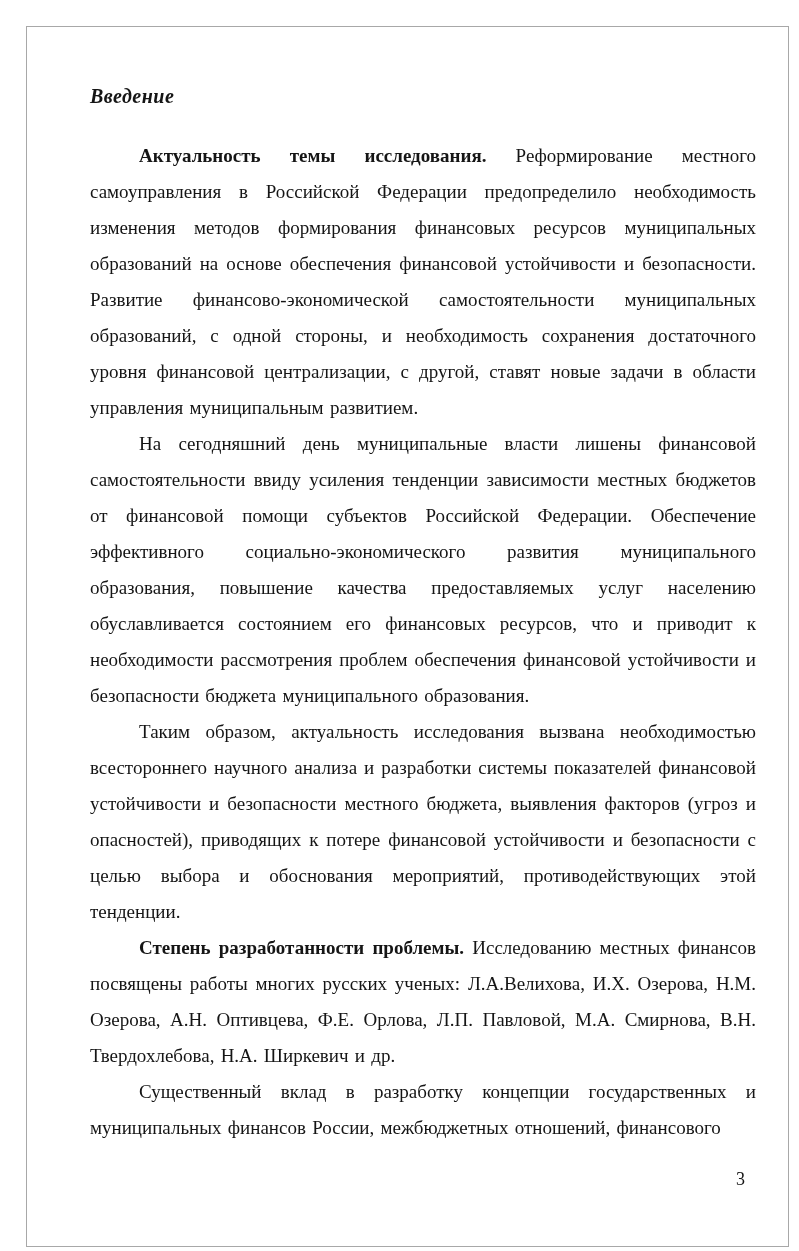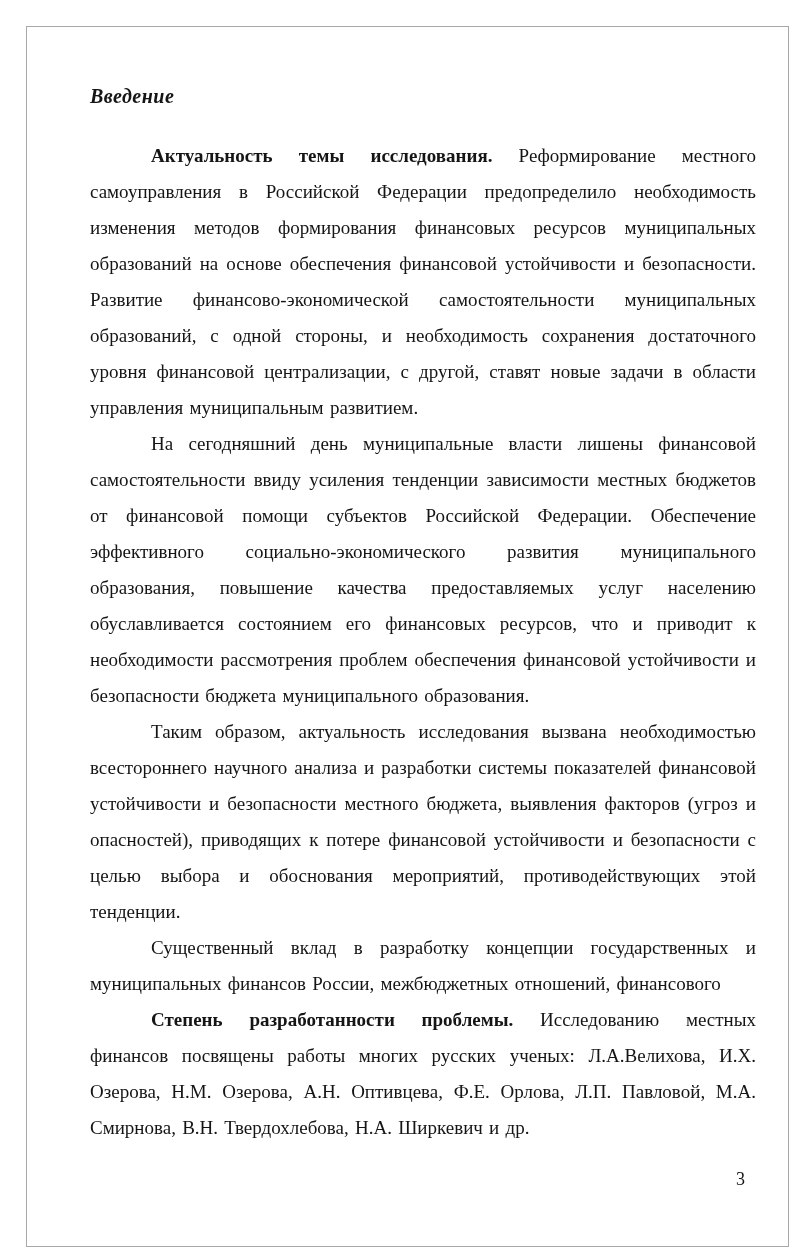--- a/index.html
+++ b/index.html
@@ -37,21 +37,21 @@
     font-style: italic;
   }
   p.para {
     font-size: 19px;
     line-height: 36px;
     text-align: justify;
     text-indent: 49px;
     margin: 0;
     word-spacing: 1.5px;
   }
-  .lead { font-weight: bold; margin-left: 12px; }
+  .lead { font-weight: bold; }
   .page-number {
     position: absolute;
     left: 736px;
     top: 1168px;
     font-size: 18px;
     line-height: 22px;
   }
 </style>
 </head>
 <body>
@@ -63,21 +63,21 @@
   <div class="content">
 
     <h1 class="heading">Введение</h1>
 
     <p class="para"><span class="lead">Актуальность темы исследования. </span><span>Реформирование местного самоуправления в Российской Федерации предопределило необходимость изменения методов формирования финансовых ресурсов муниципальных образований на основе обеспечения финансовой устойчивости и безопасности. Развитие финансово-экономической самостоятельности муниципальных образований, с одной стороны, и необходимость сохранения достаточного уровня финансовой централизации, с другой, ставят новые задачи в области управления муниципальным развитием.</span></p>
 
     <p class="para"><span class="lead"></span><span>На сегодняшний день муниципальные власти лишены финансовой самостоятельности ввиду усиления тенденции зависимости местных бюджетов от финансовой помощи субъектов Российской Федерации. Обеспечение эффективного социально-экономического развития муниципального образования, повышение качества предоставляемых услуг населению обуславливается состоянием его финансовых ресурсов, что и приводит к необходимости рассмотрения проблем обеспечения финансовой устойчивости и безопасности бюджета муниципального образования.</span></p>
 
     <p class="para"><span class="lead"></span><span>Таким образом, актуальность исследования вызвана необходимостью всестороннего научного анализа и разработки системы показателей финансовой устойчивости и безопасности местного бюджета, выявления факторов (угроз и опасностей), приводящих к потере финансовой устойчивости и безопасности с целью выбора и обоснования мероприятий, противодействующих этой тенденции.</span></p>
 
+    <p class="para"><span class="lead">Степень разработанности проблемы. </span><span>Исследованию местных финансов посвящены работы многих русских ученых: Л.А.Велихова, И.Х. Озерова, Н.М. Озерова, А.Н. Оптивцева, Ф.Е. Орлова, Л.П. Павловой, М.А. Смирнова, В.Н. Твердохлебова, Н.А. Ширкевич и др.</span></p>
+
     <p class="para"><span class="lead"></span><span>Существенный вклад в разработку концепции государственных и муниципальных финансов России, межбюджетных отношений, финансового</span></p>
-
-    <p class="para"><span class="lead">Степень разработанности проблемы. </span><span>Исследованию местных финансов посвящены работы многих русских ученых: Л.А.Велихова, И.Х. Озерова, Н.М. Озерова, А.Н. Оптивцева, Ф.Е. Орлова, Л.П. Павловой, М.А. Смирнова, В.Н. Твердохлебова, Н.А. Ширкевич и др.</span></p>
 
   </div>
 
   <div class="page-number">3</div>
 
 </div>
 
 </body></html>

